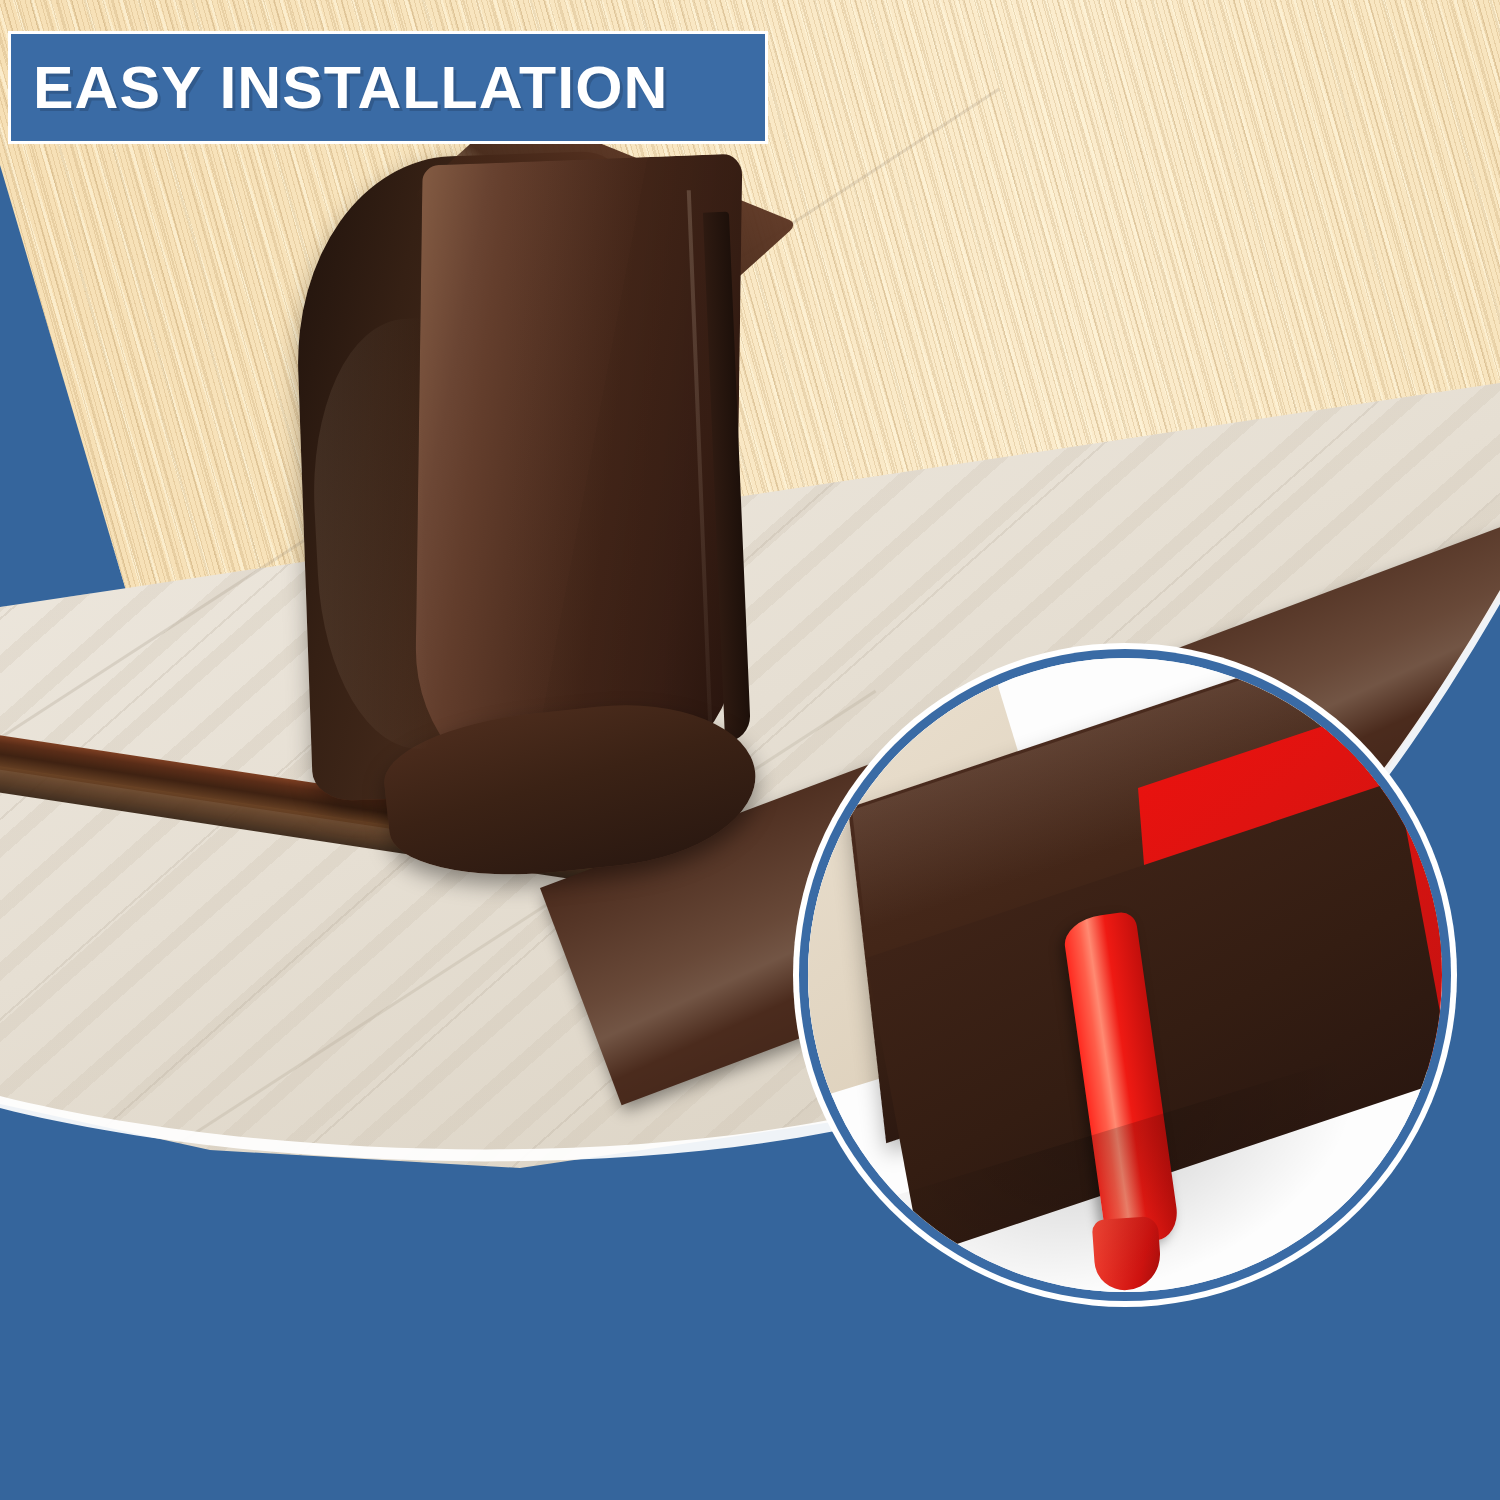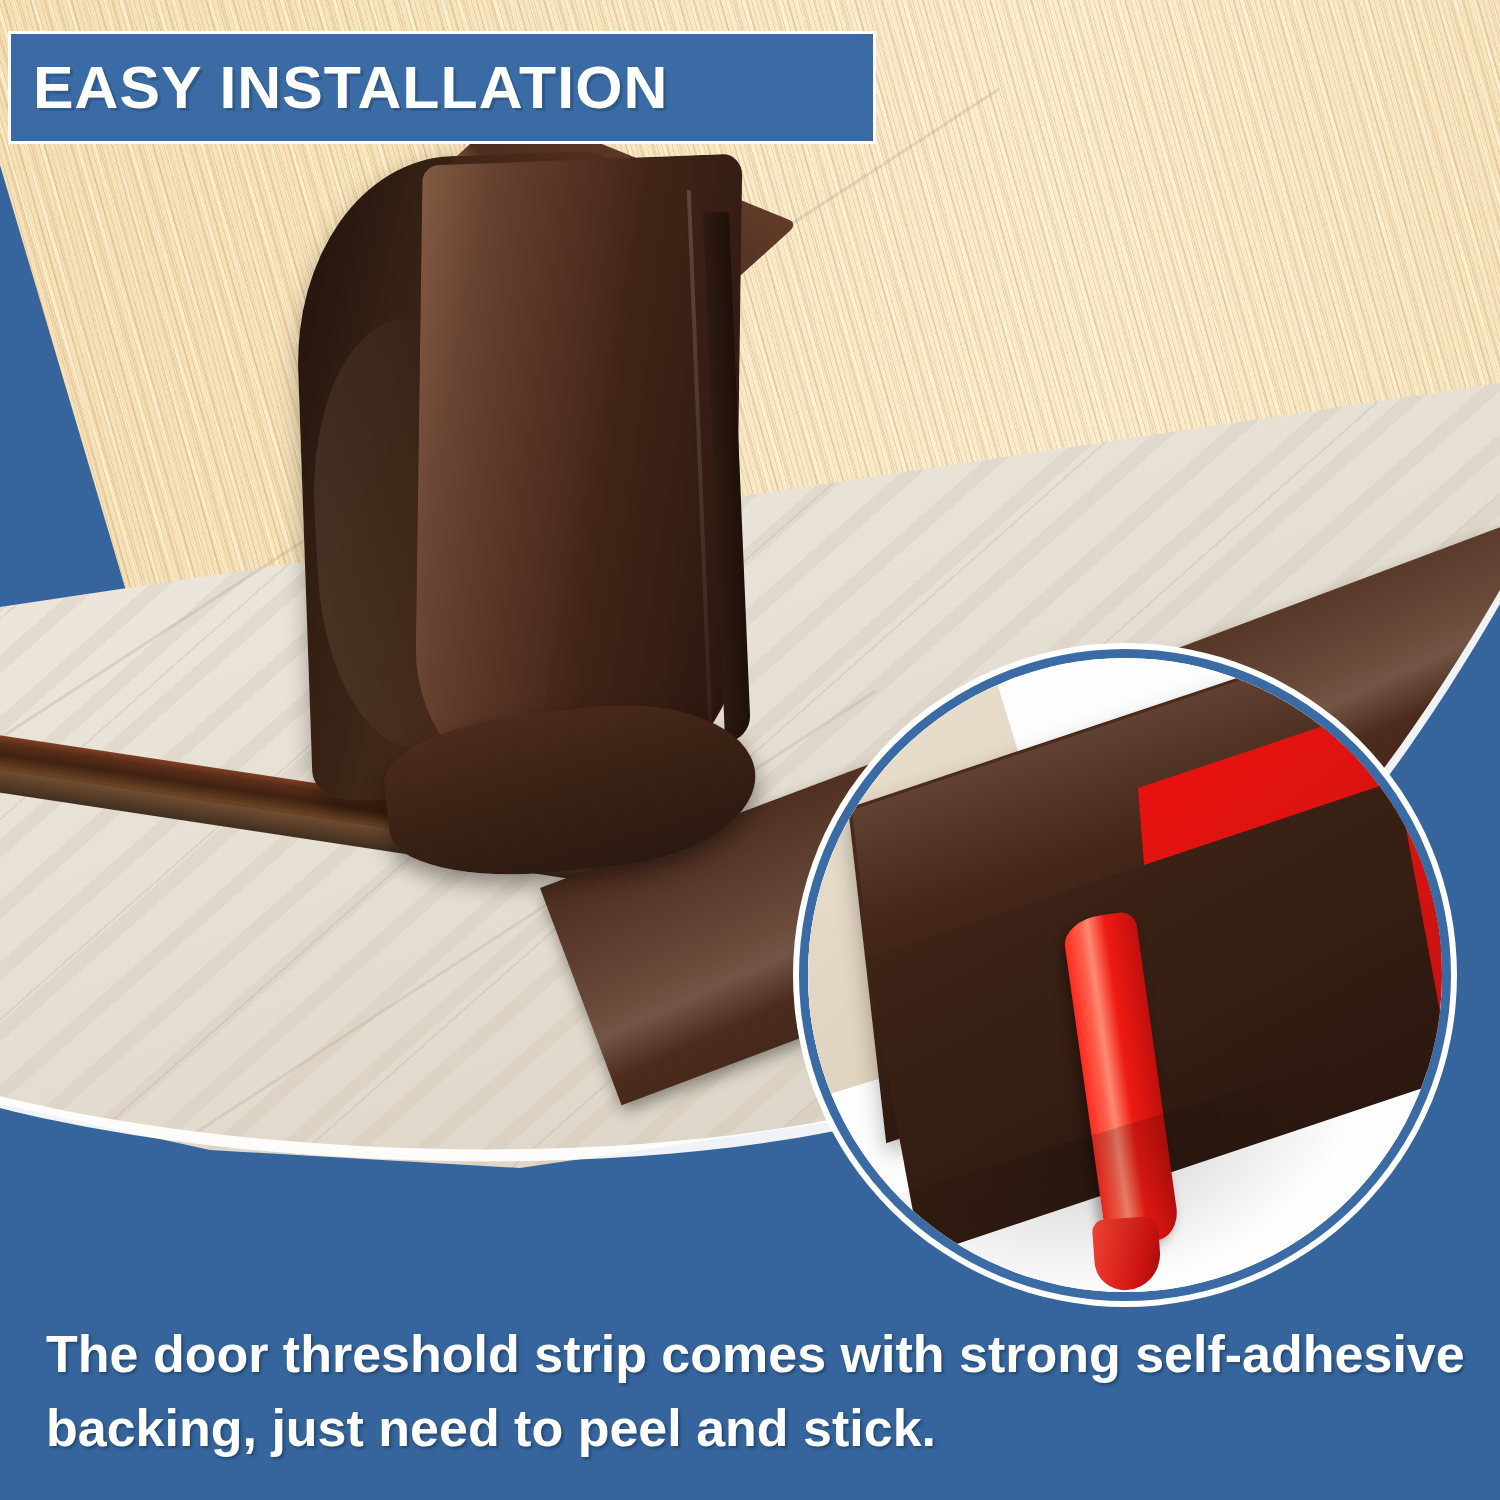--- a/index.html
+++ b/index.html
@@ -136,21 +136,21 @@
     position:absolute;left:408px;top:40px;width:4px;height:560px;
     transform:rotate(-2.3deg);
     background:linear-gradient(180deg,rgba(255,235,210,.18),rgba(255,235,210,.04));
   }
 
   
   #photo-mask{position:absolute;left:0;top:0;width:1500px;height:1500px;pointer-events:none;}
 
   
   #banner{
-    position:absolute;left:8px;top:31px;width:868px;height:113px;
+    position:absolute;left:8px;top:31px;width:760px;height:113px;
     background:#3A6BA5;border:3px solid #ffffff;box-sizing:border-box;
     display:flex;align-items:center;
   }
   #banner-title{
     color:#ffffff;font-size:59px;font-weight:bold;letter-spacing:1px;
     margin-left:22px;white-space:nowrap;
     font-family:"Liberation Sans","DejaVu Sans",sans-serif;
     transform:scaleX(1.03);transform-origin:left center;
     text-shadow:3px 3px 0 rgba(40,70,110,.45);
   }
@@ -278,18 +278,14 @@
     <div class="inset-wood-light"></div>
     <div class="inset-strip"></div>
     <div class="inset-strip-hl"></div>
     <div class="inset-red"></div>
     <div class="inset-strip-face"></div>
     <div class="inset-red-peel"></div>
     <div class="inset-red-peel-tip"></div>
     <div class="inset-shadow"></div>
   </div>
 
-  <div id="caption">
-    <span>The door threshold strip comes with strong self-adhesive</span>
-    <span class="l2">backing, just need to peel and stick.</span>
-  </div>
 
 </div>
 
 </body></html>

